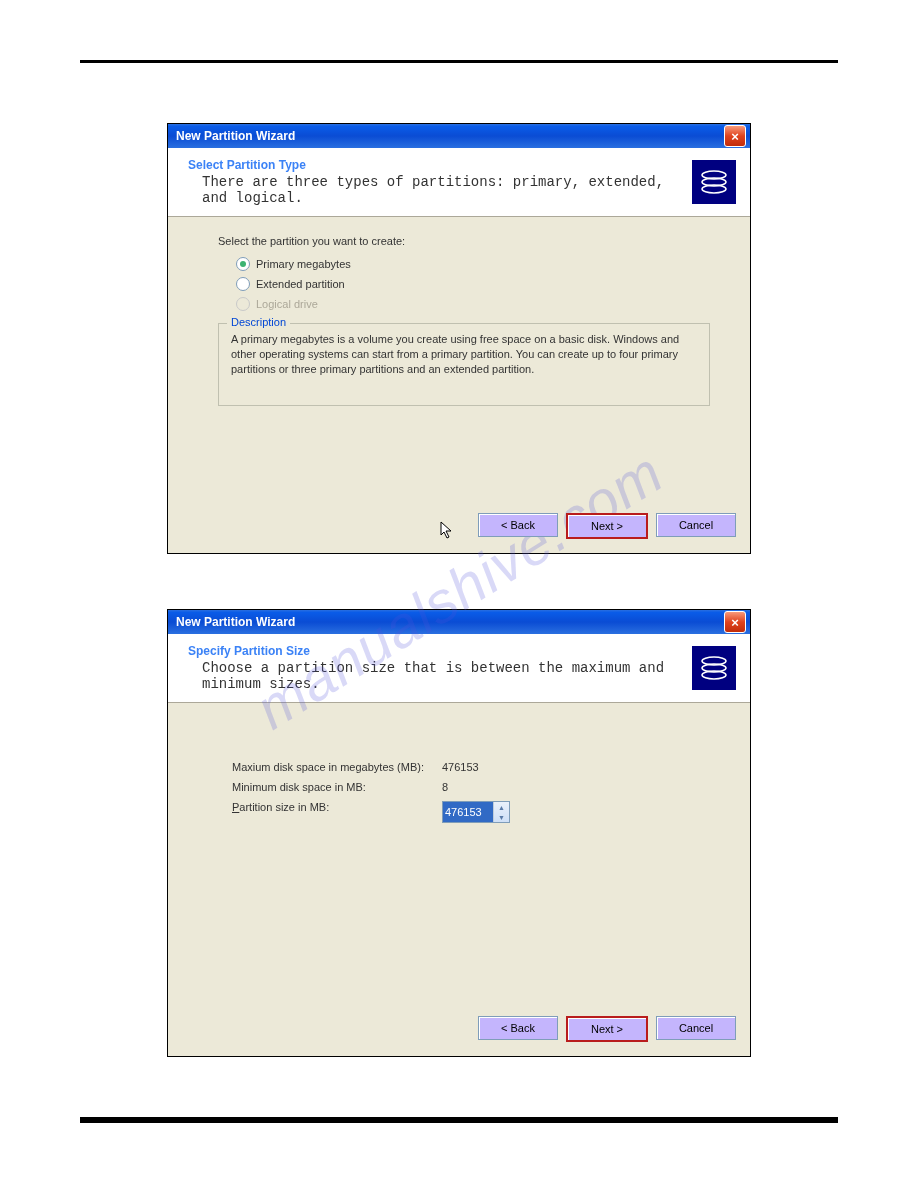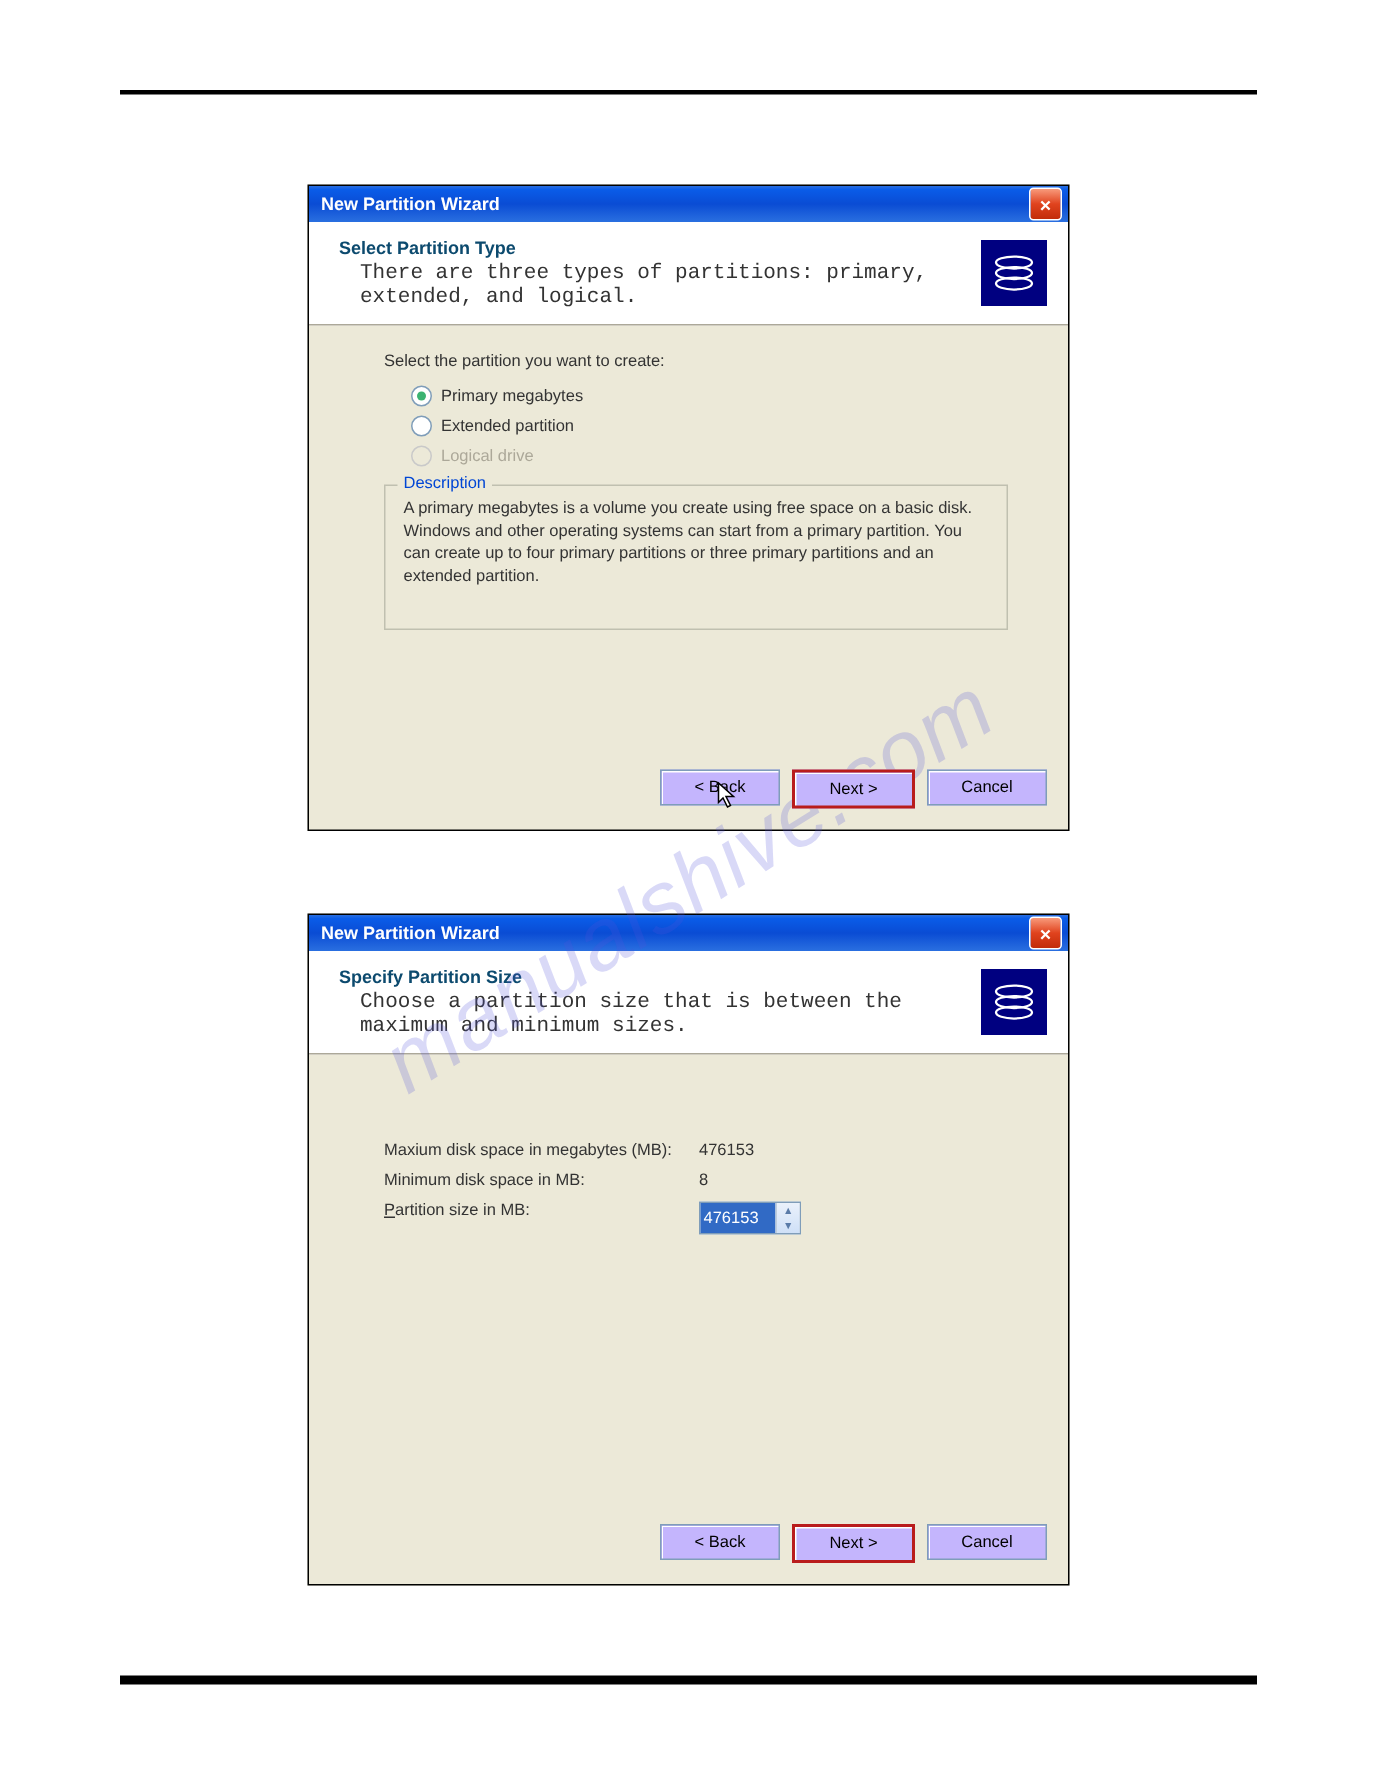--- a/index.html
+++ b/index.html
@@ -18,21 +18,21 @@
     height: 3px;
     background: #000;
     margin: 0 0 60px 0;
   }
   .hrule.bottom {
     margin: 60px 0 0 0;
     height: 6px;
   }
   .dialog-wrap {
     margin: 0 auto 55px auto;
-    width: 508px;
+    width: 584px;
   }
   .dialog {
     border: 1px solid #000;
     background: #ece9d8;
   }
   .titlebar {
     display: flex;
     align-items: center;
     justify-content: space-between;
     height: 24px;
@@ -63,21 +63,21 @@
     padding: 10px 14px 10px 20px;
     display: flex;
     align-items: center;
     justify-content: space-between;
   }
   .header-text {
     flex: 1;
   }
   .header-title {
     font-weight: bold;
-    color: #0c4a6e;
+    color: #3b82f6;
     font-size: 12px;
   }
   .header-sub {
     color: #333;
     margin-top: 2px;
     padding-left: 14px;
     font-size: 14px;
     font-family: Liberation Mono, monospace;
   }
   .header-icon {
@@ -165,21 +165,21 @@
   }
   .btn.default {
     border: 2px solid #b91c1c;
   }
   .cursor {
     position: absolute;
     pointer-events: none;
   }
   .table-row {
     display: flex;
-    margin: 8px 0;
+    margin: 8px 14px;
     color: #333;
   }
   .table-label { width: 210px; }
   .table-val { }
   .spinner {
     display: flex;
     align-items: stretch;
     border: 1px solid #7f9db9;
     height: 20px;
     width: 66px;

